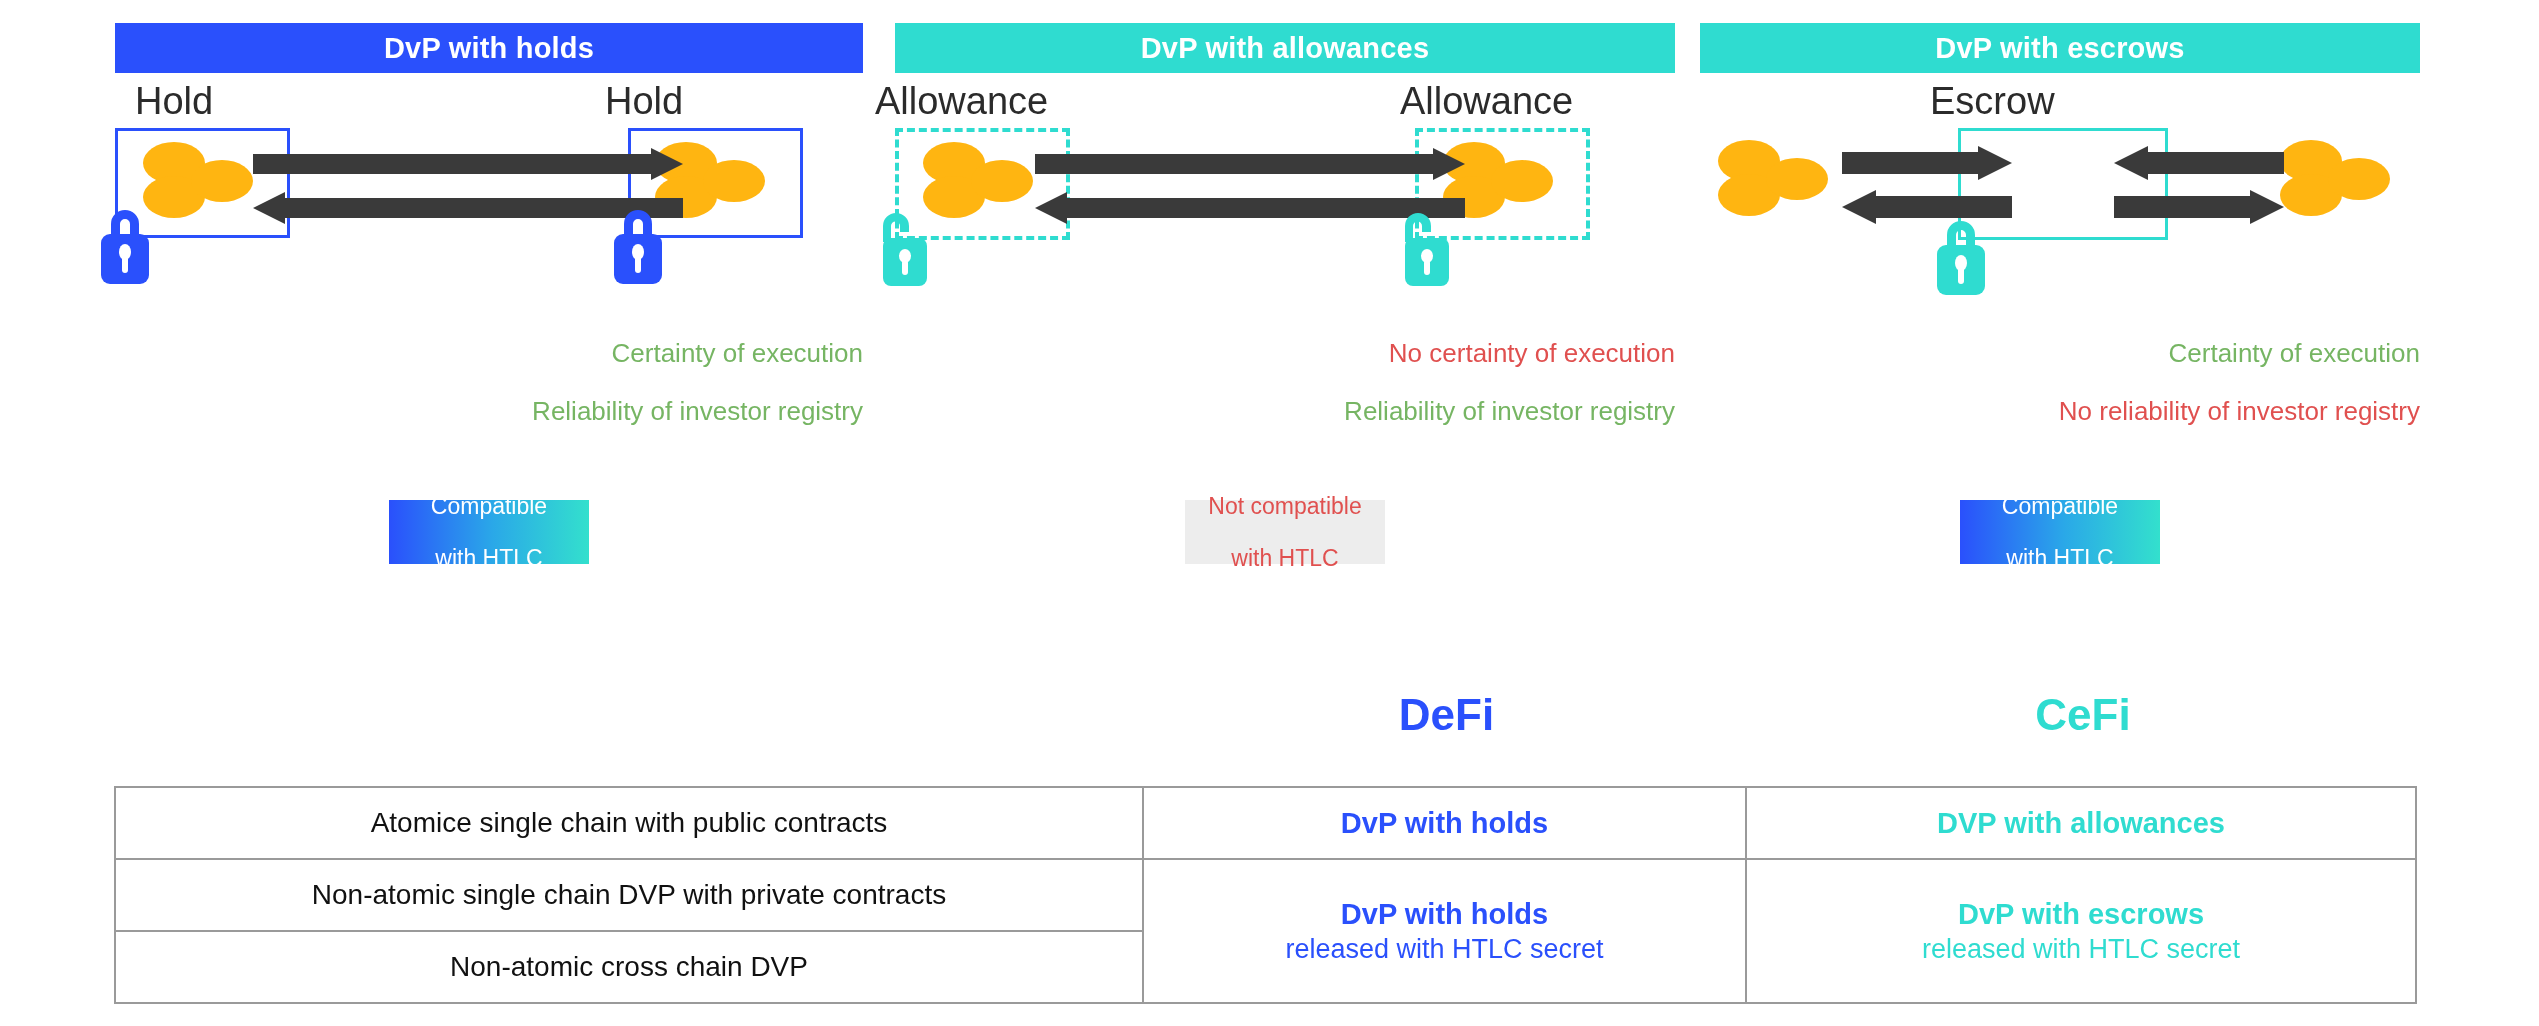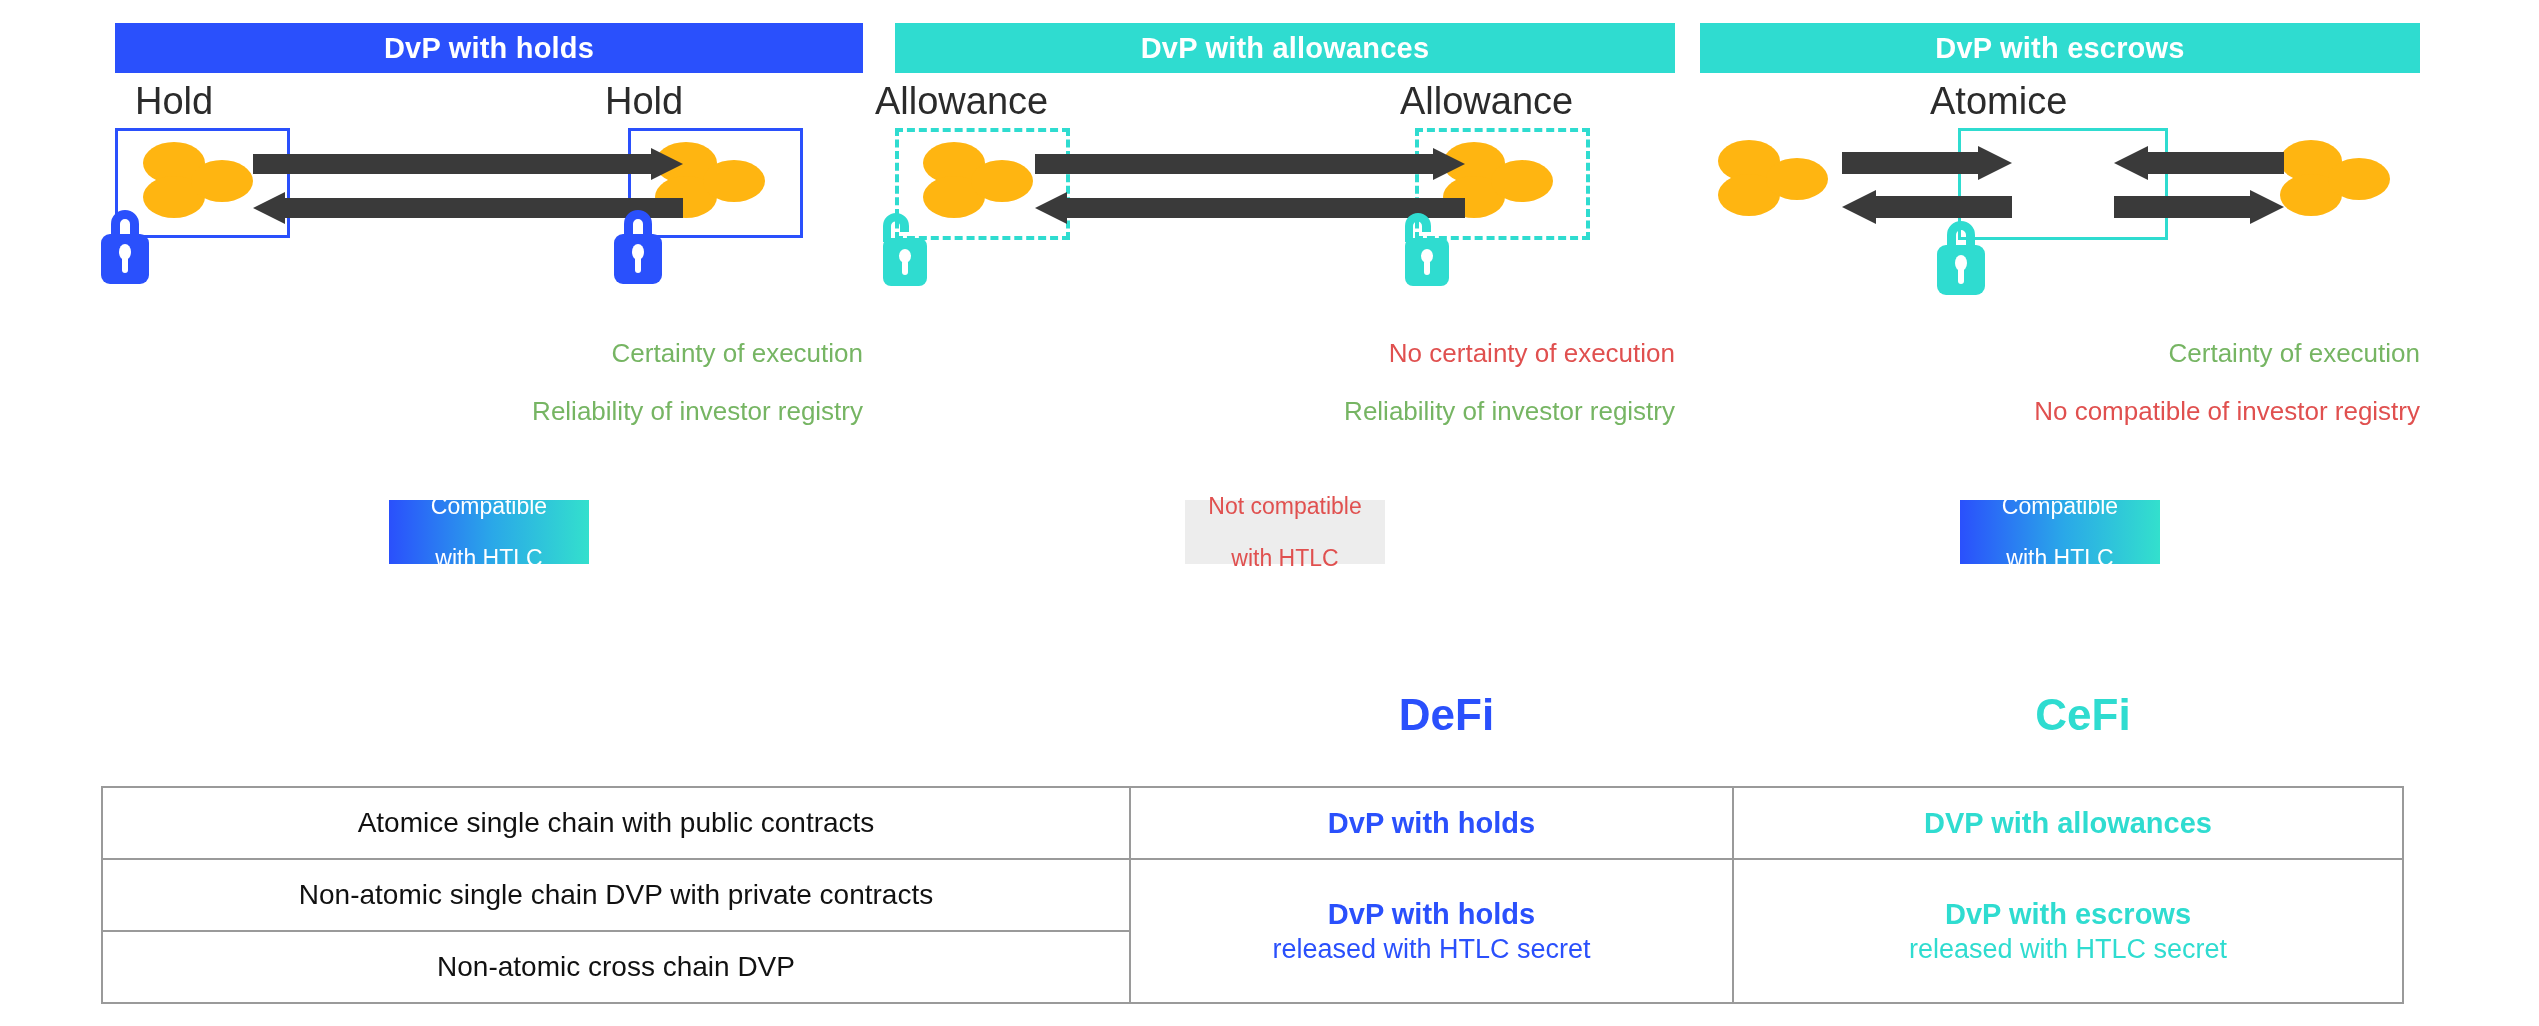--- a/index.html
+++ b/index.html
@@ -100,21 +100,21 @@
     font-weight: bold;
     text-align: center;
     white-space: nowrap;
   }
   #heading-cefi { left: 1145px; width: 603px; color: #2a50fc; }
   #heading-defi { left: 1748px; width: 670px; color: #2fdcd0; }
 
   
   table.matrix {
     position: absolute;
-    left: 101px; top: 786px;
+    left: 114px; top: 786px;
     width: 2301px;
     border-collapse: collapse;
     table-layout: fixed;
   }
   table.matrix td {
     border: 2px solid #9a9a9a;
     text-align: center;
     vertical-align: middle;
     padding: 4px 8px;
     background: #ffffff;
@@ -238,21 +238,21 @@
     </div>
   </div>
 </div>
 
 <div class="panel" id="panel-escrows">
 
   <div class="panel-header hdr-teal">DvP with escrows</div>
 
   <div class="diagram">
 
-    <div class="box-label" style="left:230px; top:0px; width:260px;">Atomice</div>
+    <div class="box-label" style="left:230px; top:0px; width:260px;">Escrow</div>
 
     <div class="vault solid-teal" style="left:258px; top:48px; width:210px; height:112px;"></div>
 
     <div class="coins" style="left:18px; top:60px;">
       <div class="coin c1"></div>
       <div class="coin c2"></div>
       <div class="coin c3"></div>
     </div>
     <div class="coins" style="left:580px; top:60px;">
       <div class="coin c1"></div>
@@ -273,21 +273,21 @@
     <svg class="lock" style="left:233px; top:133px;" width="56" height="86" viewBox="0 0 56 86">
       <path d="M14 34 V22 a14 14 0 0 1 28 0 V34 h-9 V22 a5 5 0 0 0 -10 0 V34 Z" fill="#2fdcd0"></path>
       <rect x="4" y="32" width="48" height="50" rx="9" fill="#2fdcd0"></rect>
       <ellipse cx="28" cy="50" rx="6" ry="8" fill="#ffffff"></ellipse>
       <rect x="25" y="54" width="6" height="17" rx="3" fill="#ffffff"></rect>
     </svg>
   </div>
 
   <div class="features">
     <div class="feature-line feat-good">Certainty of execution</div>
-    <div class="feature-line feat-bad">No compatible of investor registry</div>
+    <div class="feature-line feat-bad">No reliability of investor registry</div>
   </div>
 
   <div class="badge-wrap">
     <div class="badge badge-grad">
       <span>Compatible</span>
       <span>with HTLC</span>
     </div>
   </div>
 </div>
 

